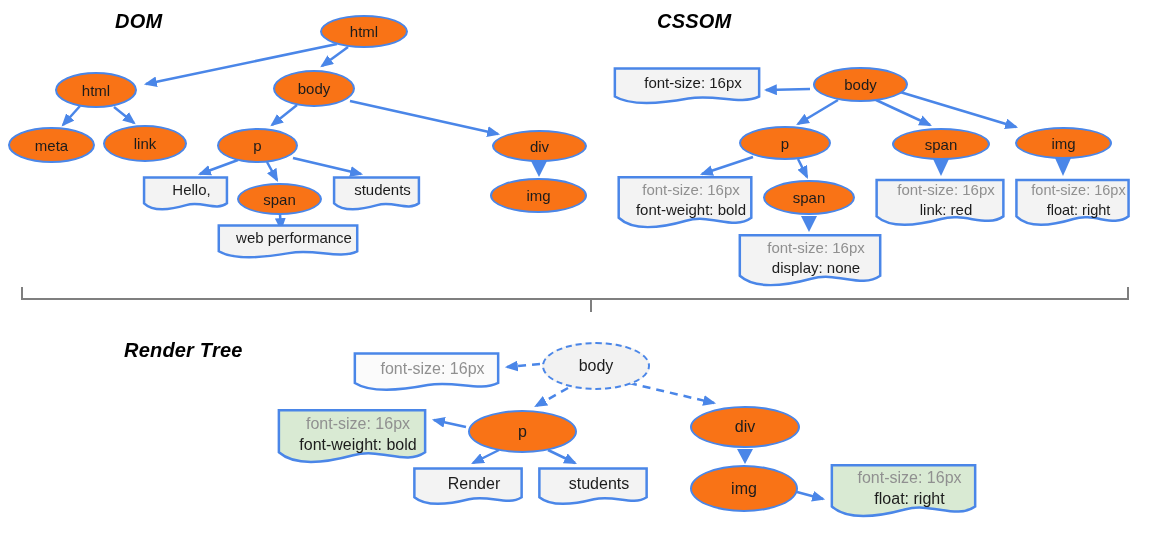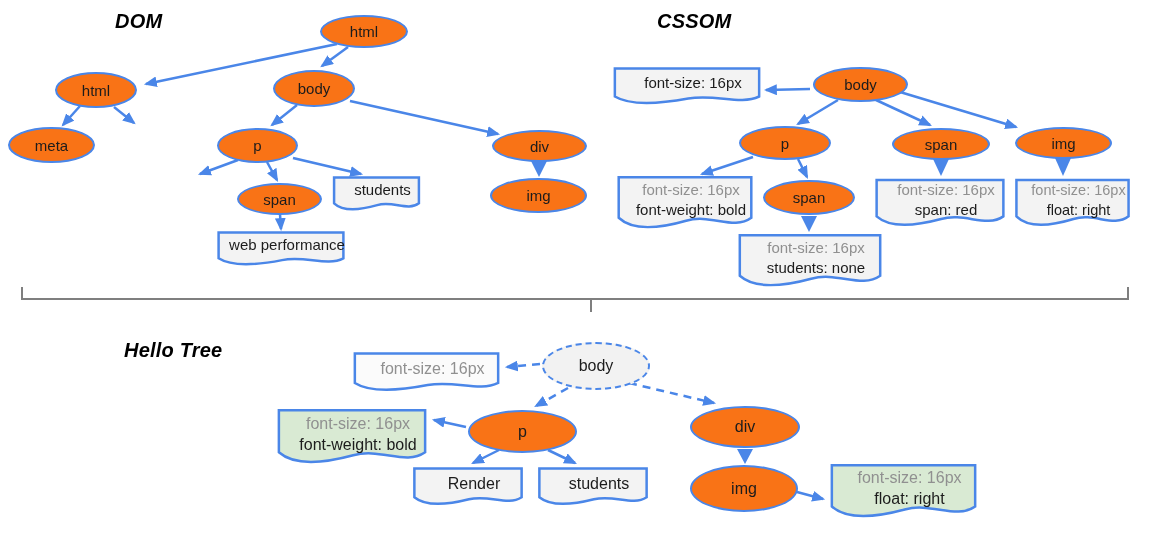--- a/index.html
+++ b/index.html
@@ -79,40 +79,49 @@
       <polygon points="737,449 753,449 745,464"></polygon>
     </g>
     <g stroke="#7f7f7f" stroke-width="2" fill="none">
       <polyline points="22,287 22,299 1128,299 1128,287"></polyline>
       <line x1="591" y1="299" x2="591" y2="312"></line>
     </g>
   </svg>
 
   <div class="title" style="left:115px;top:10px">DOM</div>
   <div class="title" style="left:657px;top:10px">CSSOM</div>
-  <div class="title" style="left:124px;top:339px">Hello Tree</div>
+  <div class="title" style="left:124px;top:339px">Render Tree</div>
 
   <div class="node" style="left:320px;top:15px;width:88px;height:33px">html</div>
   <div class="node" style="left:55px;top:72px;width:82px;height:36px">html</div>
   <div class="node" style="left:273px;top:70px;width:82px;height:37px">body</div>
   <div class="node" style="left:8px;top:127px;width:87px;height:36px">meta</div>
+  <div class="node" style="left:103px;top:125px;width:84px;height:37px">link</div>
   <div class="node" style="left:217px;top:128px;width:81px;height:35px">p</div>
   <div class="node" style="left:492px;top:130px;width:95px;height:32px">div</div>
   <div class="node" style="left:237px;top:183px;width:85px;height:32px">span</div>
   <div class="node" style="left:490px;top:178px;width:97px;height:35px">img</div>
 
+  <div class="doc-box" style="left:143px;top:176px;width:85px;height:37px">
+    <svg class="doc-bg" viewBox="0 0 120 40" preserveAspectRatio="none">
+        <use href="#doc-shape"></use>
+      </svg>
+    <div class="doc-text">
+        <span>Hello,</span>
+      </div>
+  </div>
   <div class="doc-box" style="left:333px;top:176px;width:87px;height:37px">
     <svg class="doc-bg" viewBox="0 0 120 40" preserveAspectRatio="none">
         <use href="#doc-shape"></use>
       </svg>
     <div class="doc-text">
         <span>students</span>
       </div>
   </div>
-  <div class="doc-box" style="left:217px;top:231px;width:128px;height:37px">
+  <div class="doc-box" style="left:217px;top:224px;width:142px;height:37px">
     <svg class="doc-bg" viewBox="0 0 120 40" preserveAspectRatio="none">
         <use href="#doc-shape"></use>
       </svg>
     <div class="doc-text">
         <span>web performance</span>
       </div>
   </div>
 
   <div class="node" style="left:813px;top:67px;width:95px;height:35px">body</div>
   <div class="node" style="left:739px;top:126px;width:92px;height:34px">p</div>
@@ -136,30 +145,30 @@
       <span class="gray">font-size: 16px</span>
       <span>font-weight: bold</span>
     </div>
   </div>
   <div class="doc-box" style="left:738px;top:233px;width:144px;height:58px">
     <svg class="doc-bg" viewBox="0 0 120 40" preserveAspectRatio="none">
         <use href="#doc-shape"></use>
       </svg>
     <div class="doc-text">
       <span class="gray">font-size: 16px</span>
-      <span>students: none</span>
+      <span>display: none</span>
     </div>
   </div>
   <div class="doc-box" style="left:875px;top:178px;width:130px;height:52px">
     <svg class="doc-bg" viewBox="0 0 120 40" preserveAspectRatio="none">
         <use href="#doc-shape"></use>
       </svg>
     <div class="doc-text">
       <span class="gray">font-size: 16px</span>
-      <span>span: red</span>
+      <span>link: red</span>
     </div>
   </div>
   <div class="doc-box" style="left:1015px;top:178px;width:115px;height:52px">
     <svg class="doc-bg" viewBox="0 0 120 40" preserveAspectRatio="none">
         <use href="#doc-shape"></use>
       </svg>
     <div class="doc-text" style="font-size:14.5px">
       <span class="gray">font-size: 16px</span>
       <span>float: right</span>
     </div>

